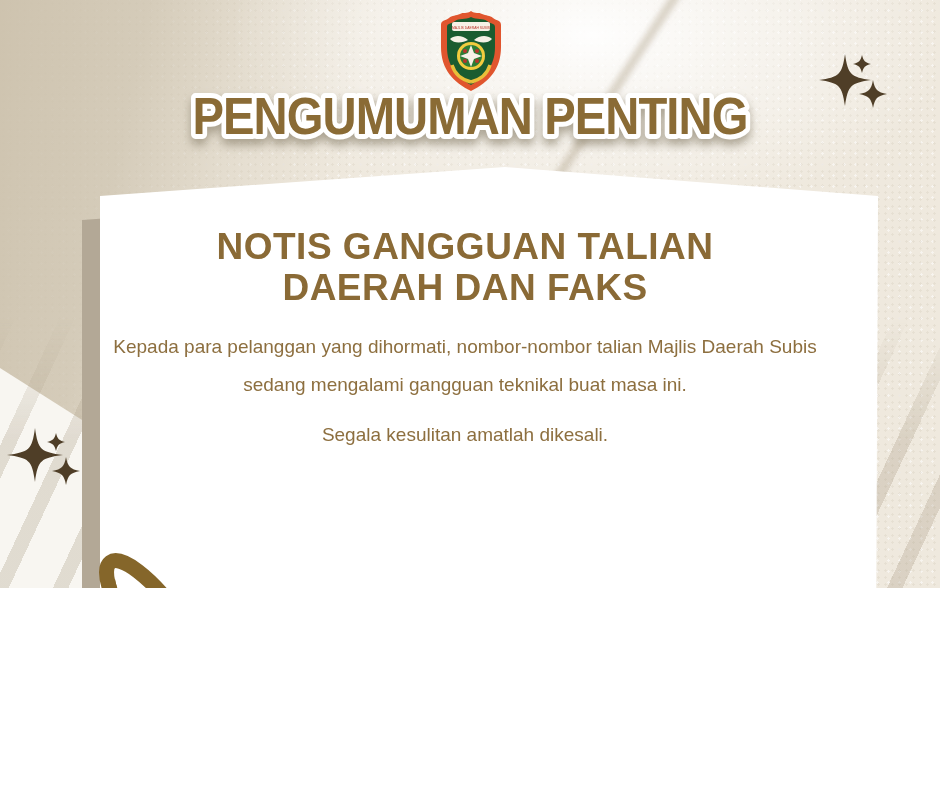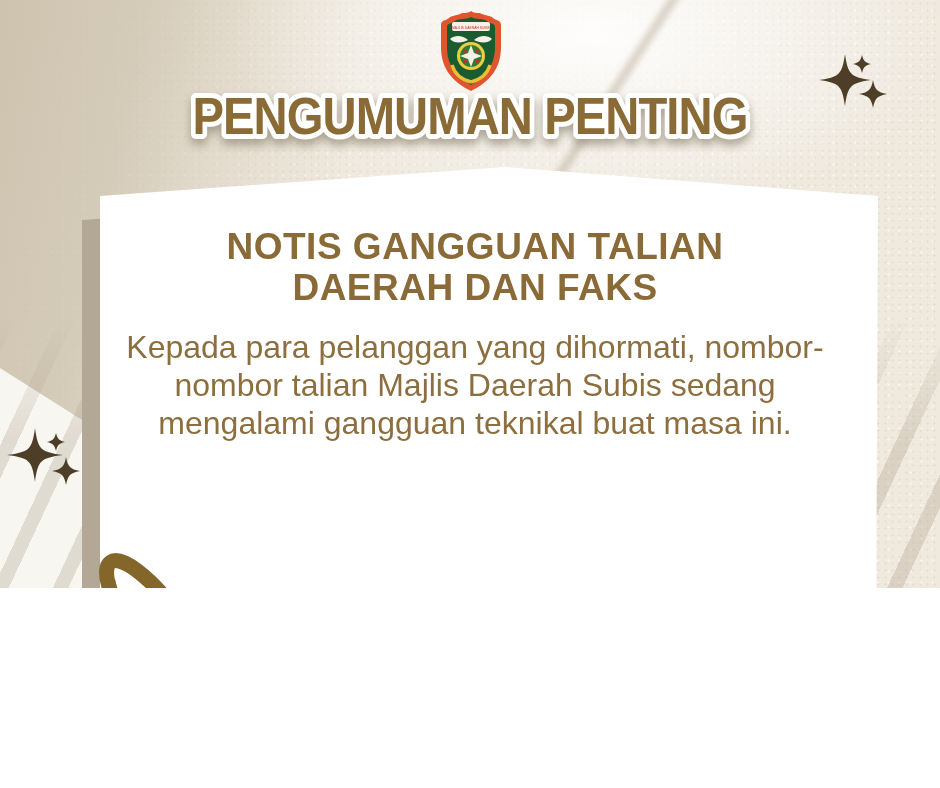--- a/index.html
+++ b/index.html
@@ -33,23 +33,23 @@
   .panel { position:absolute; inset:0; background:#ffffff;
     clip-path:polygon(100px 196px, 505px 167px, 878px 196px, 876px 662px, 480px 710px, 300px 702px, 100px 658px); }
 
   
   .crest { position:absolute; left:437px; top:9px; width:68px; height:84px; }
   .title-svg { position:absolute; left:140px; top:76px; width:660px; height:90px;
     filter:drop-shadow(0 6px 5px rgba(150,140,120,.75)); }
   .title-svg text { font-family:"Liberation Sans", sans-serif; font-weight:bold; letter-spacing:-1px; }
 
   
-  .content { position:absolute; left:95px; top:226px; width:760px; text-align:center; }
+  .content { position:absolute; left:85px; top:226px; width:760px; text-align:center; }
   .notice-heading { color:#8a6a36; font-size:37px; font-weight:bold; line-height:41px; letter-spacing:.5px; }
-  .content p { color:#8d6f3f; font-size:32px; line-height:38px; margin-top:12px; }
+  .content p { color:#8d6f3f; font-size:19px; line-height:38px; margin-top:12px; }
   .content p.first { margin-top:20px; }
 
   
   .sparkles { position:absolute; }
   .sparkles-right { left:805px; top:48px; width:110px; height:75px; }
   .sparkles-left { left:4px; top:424px; width:102px; height:78px; }
   .megaphone { position:absolute; left:-15px; top:520px; width:270px; height:270px; }
 </style>
 </head>
 <body>
@@ -84,20 +84,21 @@
   </svg>
 
   <svg class="title-svg" viewBox="0 0 660 90">
     <text x="330" y="58" font-size="51" text-anchor="middle" textLength="555" lengthAdjust="spacingAndGlyphs" paint-order="stroke" stroke="#ffffff" stroke-width="10" stroke-linejoin="round" fill="#8a6b35">PENGUMUMAN PENTING</text>
   </svg>
 
   <div class="content">
     <div class="notice-heading">NOTIS GANGGUAN TALIAN</div>
     <div class="notice-heading">DAERAH DAN FAKS</div>
     <p class="first">Kepada para pelanggan yang dihormati, nombor-nombor talian Majlis Daerah Subis sedang mengalami gangguan teknikal buat masa ini.</p>
+    <p>Segala kesulitan amatlah dikesali.</p>
   </div>
 
   <svg class="sparkles sparkles-right" viewBox="0 0 110 75">
     <g fill="#4f3e27">
       <path d="M40,6 C43,27 46,29 66,32 C46,35 43,37 40,58 C37,37 34,35 14,32 C34,29 37,27 40,6 Z"></path>
       <path d="M57,7 C58.5,13 60,14.5 66,16 C60,17.5 58.5,19 57,25 C55.5,19 54,17.5 48,16 C54,14.5 55.5,13 57,7 Z"></path>
       <path d="M68,32 C70,42 72,44 82,46 C72,48 70,50 68,60 C66,50 64,48 54,46 C64,44 66,42 68,32 Z"></path>
     </g>
   </svg>
 

